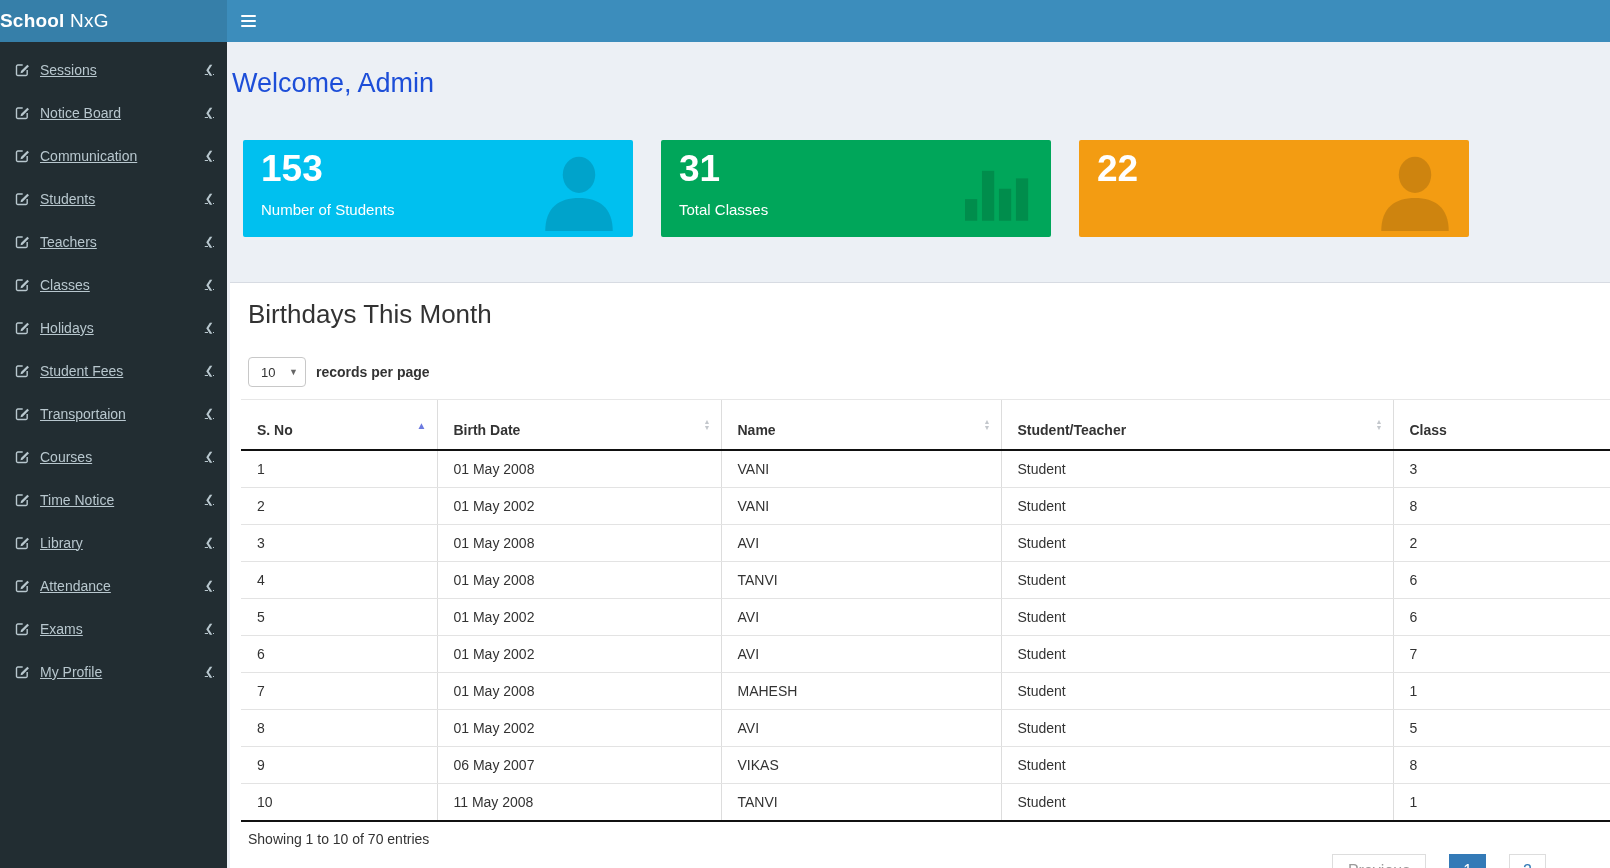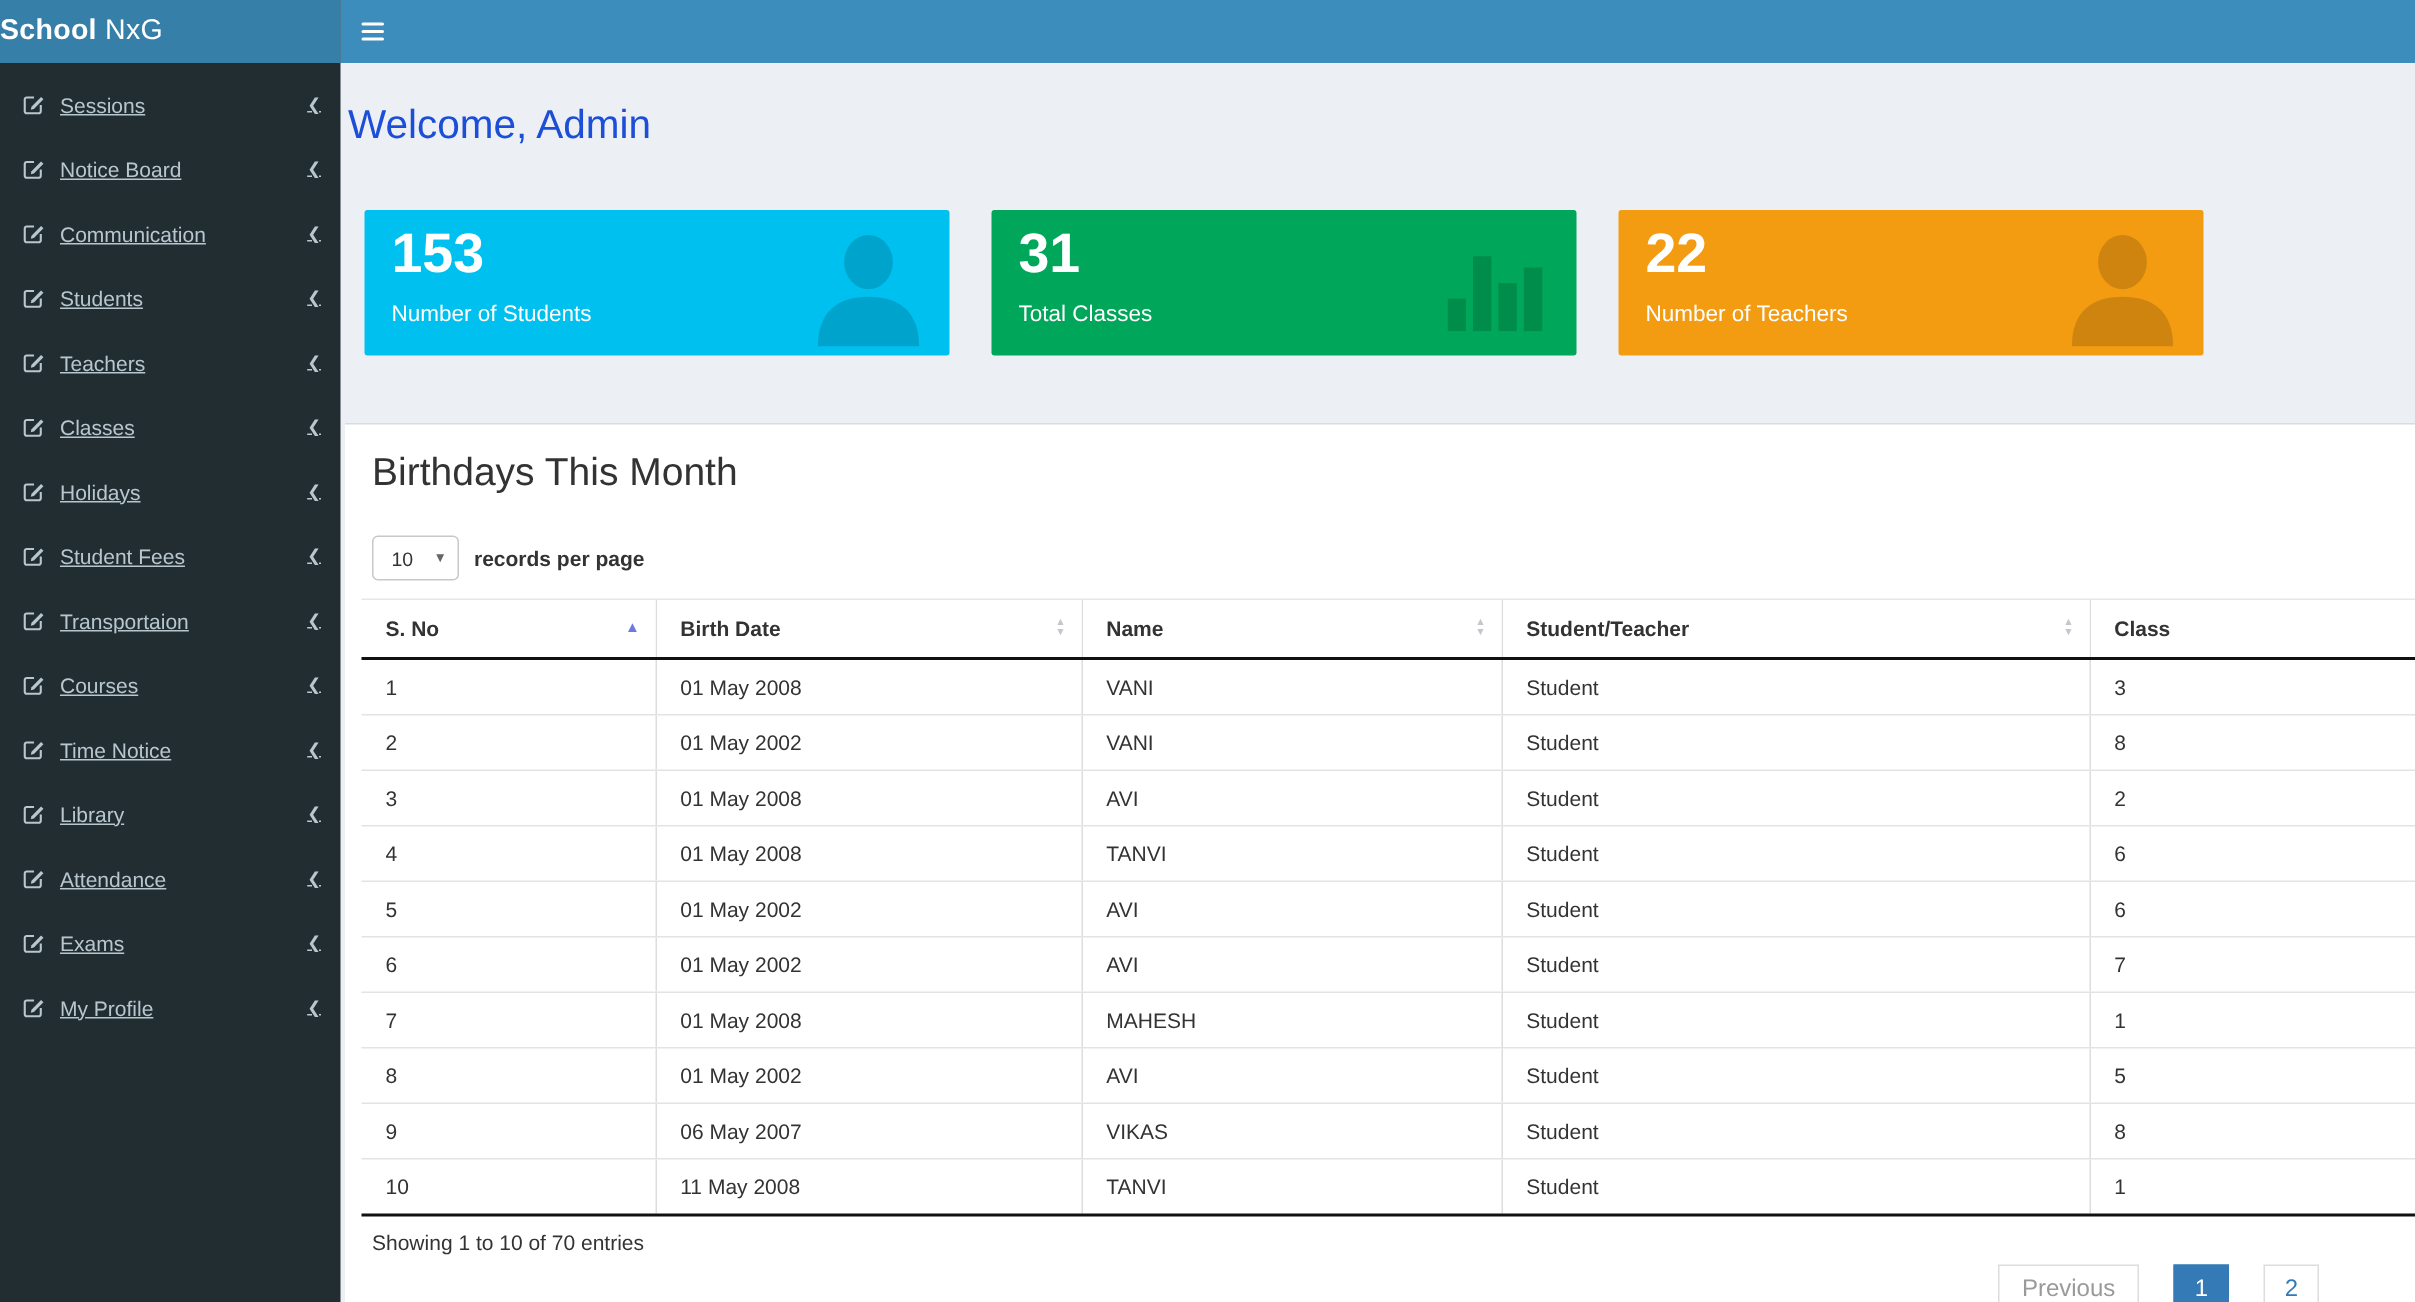--- a/index.html
+++ b/index.html
@@ -84,21 +84,21 @@
   }
   .length-label { margin-left: 10px; font-size: 14px; font-weight: 700; color: #333; }
 
   
   table.birthdays {
     border-collapse: collapse; table-layout: fixed;
     width: 1545px; margin: 12px 0 0 1px; font-size: 14px; color: #333;
   }
   .birthdays th {
     text-align: left; font-weight: 700; font-size: 14px;
-    padding: 11px 26px 11px 16px; position: relative;
+    padding: 22px 26px 11px 16px; position: relative;
     border-top: 1px solid #e7e7e7; border-bottom: 2px solid #111;
     background: #fff; white-space: nowrap; cursor: pointer;
   }
   .birthdays th + th, .birthdays td + td { border-left: 1px solid #ddd; }
   .birthdays td {
     padding: 10px 16px; border-bottom: 1px solid #e3e3e3;
     white-space: nowrap; overflow: hidden;
   }
   .birthdays tbody tr:last-child td { border-bottom: 2px solid #111; }
   .sort { position: absolute; right: 10px; top: 50%; transform: translateY(-50%); }
@@ -331,21 +331,20 @@
           <rect x="0" y="37" width="13" height="23"></rect>
           <rect x="18" y="7" width="13" height="53"></rect>
           <rect x="36" y="26" width="13" height="34"></rect>
           <rect x="54" y="15" width="13" height="45"></rect>
         </g>
           </svg>
       </span>
     </div>
     <div class="card" style="background: rgb(243, 156, 18);">
       <div class="num">22</div>
-      <div class="lbl">Number of Teachers</div>
       <span class="card-icon">
         <svg viewBox="0 0 64 64" width="80" height="80">
             <g fill="rgba(0,0,0,0.15)">
           <ellipse cx="32" cy="19" rx="13" ry="14.5"></ellipse>
           <path d="M5 64 C5 45 16 37.5 32 37.5 C48 37.5 59 45 59 64 Z"></path>
         </g>
           </svg>
       </span>
     </div>
   </div>

